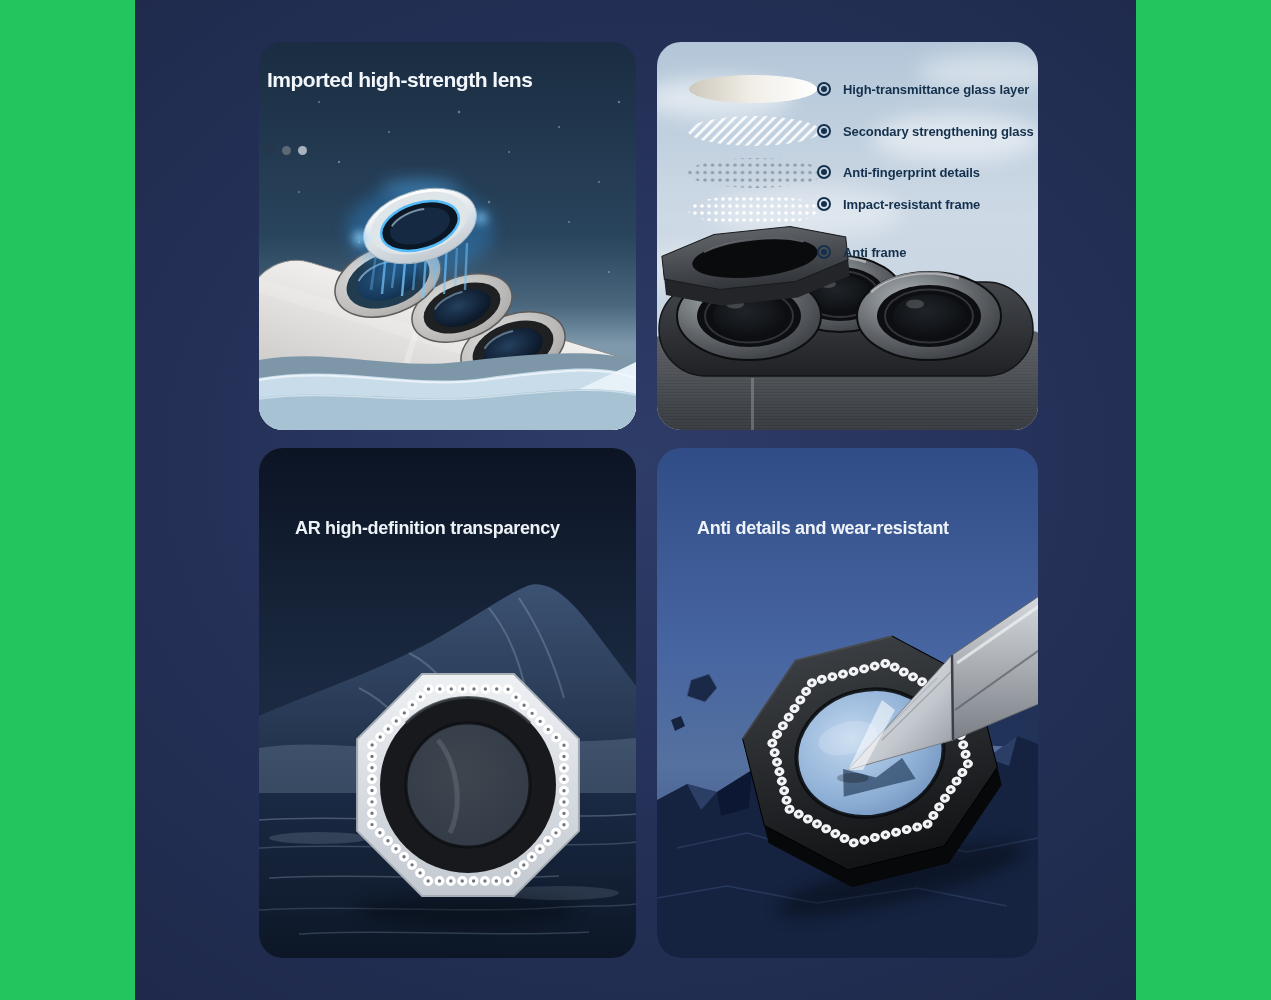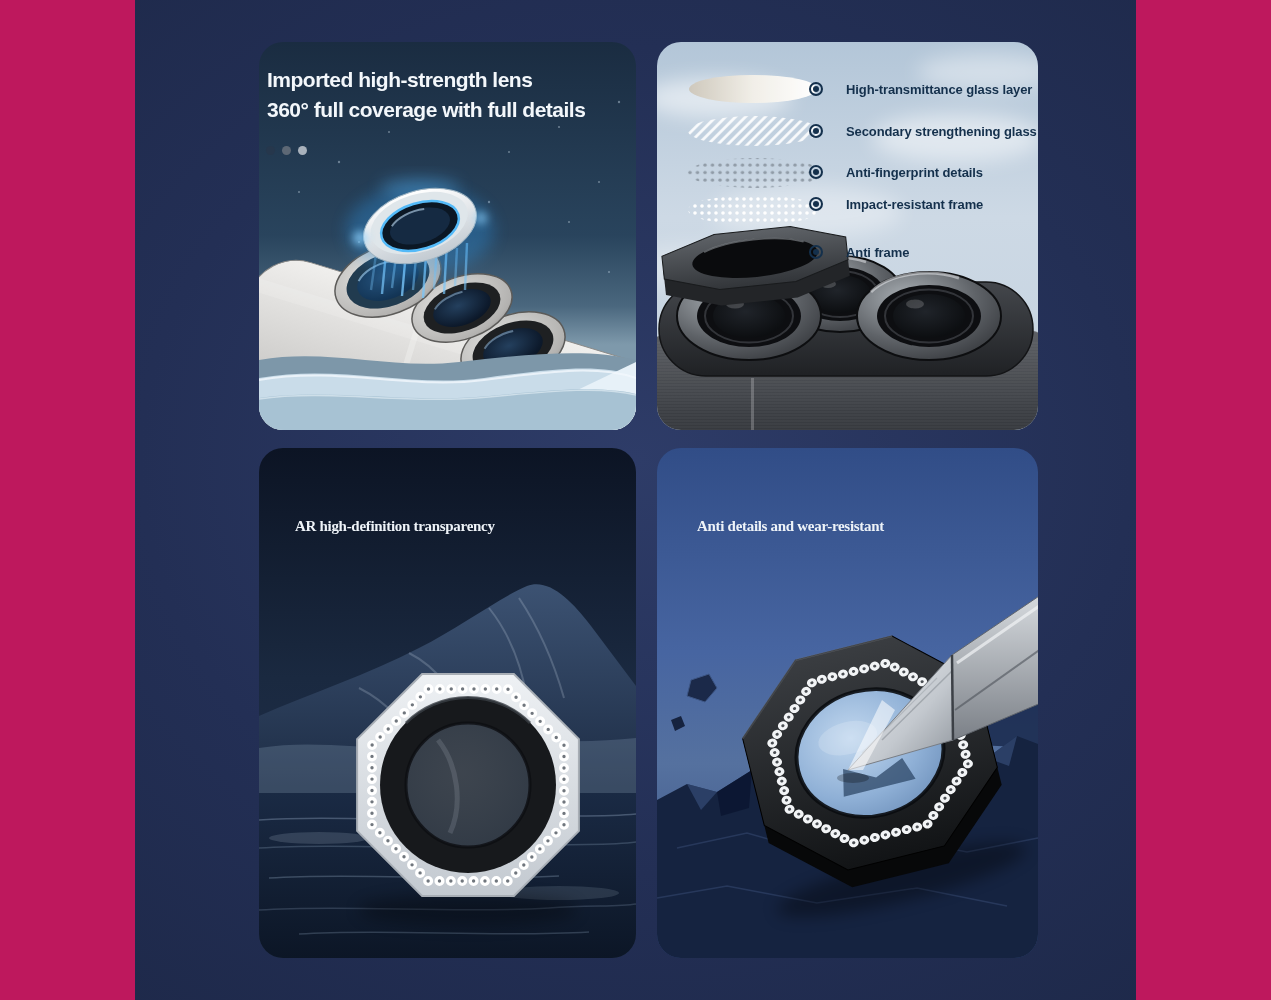--- a/index.html
+++ b/index.html
@@ -1,35 +1,35 @@
 <!DOCTYPE html>
 <html><head>
 <meta charset="utf-8">
 <style>
   html,body{margin:0;padding:0;background:#ffffff;font-family:"Liberation Sans",sans-serif;}
-  .page{position:relative;width:1271px;height:1000px;background:#be185d;overflow:hidden;}
+  .page{position:relative;width:1271px;height:1000px;background:#22c55e;overflow:hidden;}
   .board{position:absolute;left:135px;top:0;width:1001px;height:1000px;
          background:radial-gradient(90% 75% at 50% 46%, #2e3c68 0%, #232f55 55%, #1d2848 100%);}
   .panel{position:absolute;border-radius:24px;overflow:hidden;}
   .panel .art{position:absolute;left:0;top:0;display:block;}
   #p1{left:124px;top:42px;width:377px;height:388px;}
   #p2{left:522px;top:42px;width:381px;height:388px;}
   #p3{left:124px;top:448px;width:377px;height:510px;}
   #p4{left:522px;top:448px;width:381px;height:510px;}
   .p1-title{position:absolute;left:8px;top:23px;font-size:21px;line-height:30px;font-weight:700;
             color:#f3f7fb;letter-spacing:-0.5px;white-space:nowrap;}
   .dots{position:absolute;left:7px;top:104px;display:flex;gap:7px;}
   .dot{width:9px;height:9px;border-radius:50%;}
   .dot.d1{background:#26374c;}.dot.d2{background:#5d6875;}.dot.d3{background:#a9b2bc;}
-  .layer-row{position:absolute;left:152px;display:flex;align-items:center;gap:23px;height:22px;}
+  .layer-row{position:absolute;left:160px;display:flex;align-items:center;gap:12px;height:22px;}
   .bullseye{width:14px;height:14px;border:2.2px solid #14304c;border-radius:50%;box-sizing:border-box;
             display:flex;align-items:center;justify-content:center;flex:none;}
   .bullseye::after{content:"";width:6px;height:6px;border-radius:50%;background:#14304c;}
   .layer-label{font-size:13px;font-weight:600;color:#14304c;letter-spacing:-0.1px;white-space:nowrap;}
-  .sub-title{position:absolute;font-size:15px;font-weight:700;color:#eef3f8;letter-spacing:-0.3px;white-space:nowrap;font-family:Liberation Serif, serif;}
+  .sub-title{position:absolute;font-size:18px;font-weight:700;color:#eef3f8;letter-spacing:-0.3px;white-space:nowrap;}
   #p3 .sub-title{left:36px;top:70px;}
   #p4 .sub-title{left:40px;top:70px;}
 </style>
 </head>
 <body>
 
 <div class="page">
   <div class="board">
 
     <section class="panel" id="p1">
@@ -143,21 +143,20 @@
           <path d="M0,318 C70,306 130,328 200,320 C270,312 330,306 377,318 L377,388 L0,388 Z" fill="#7d97a9"></path>
           <path d="M0,336 C80,322 150,346 225,336 C300,326 340,322 377,334 L377,388 L0,388 Z" fill="#c9dce9"></path>
           <path d="M235,388 L377,320 L377,388 Z" fill="#e7f1f8"></path>
           <path d="M0,356 C70,346 150,362 230,354 C300,347 345,344 377,352 L377,388 L0,388 Z" fill="#a7c2d3"></path>
           <path d="M0,338 C80,324 150,348 225,338 C300,328 340,324 377,336" stroke="#f2f8fc" stroke-width="2" fill="none" opacity="0.8"></path>
           <path d="M0,357 C70,347 150,363 230,355 C300,348 345,345 377,353" stroke="#e8f2f8" stroke-width="1.5" fill="none" opacity="0.6"></path>
         </g>
       </svg>
       <div class="p1-title">
         <div>Imported high-strength lens</div>
-        <div>360° full coverage with full details</div>
       </div>
       <div class="dots">
         <span class="dot d1"></span>
         <span class="dot d2"></span>
         <span class="dot d3"></span>
       </div>
     </section>
 
     <section class="panel" id="p2">
       <svg class="art" width="381" height="388" viewBox="0 0 381 388">

